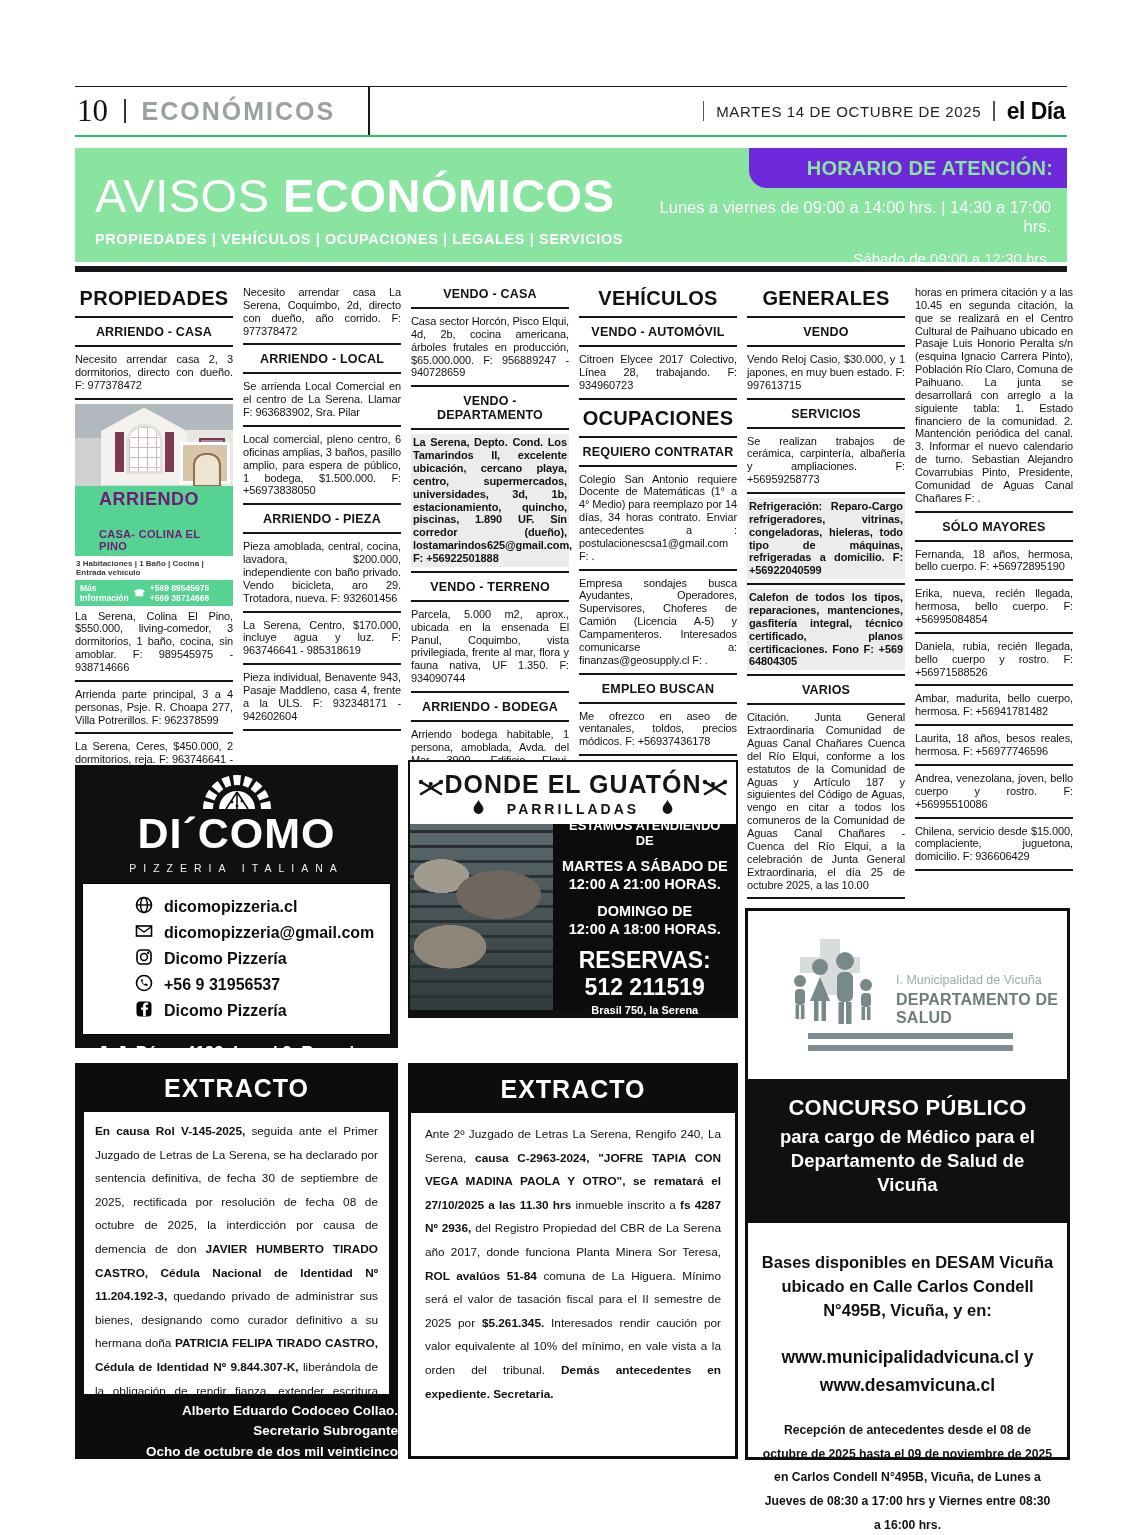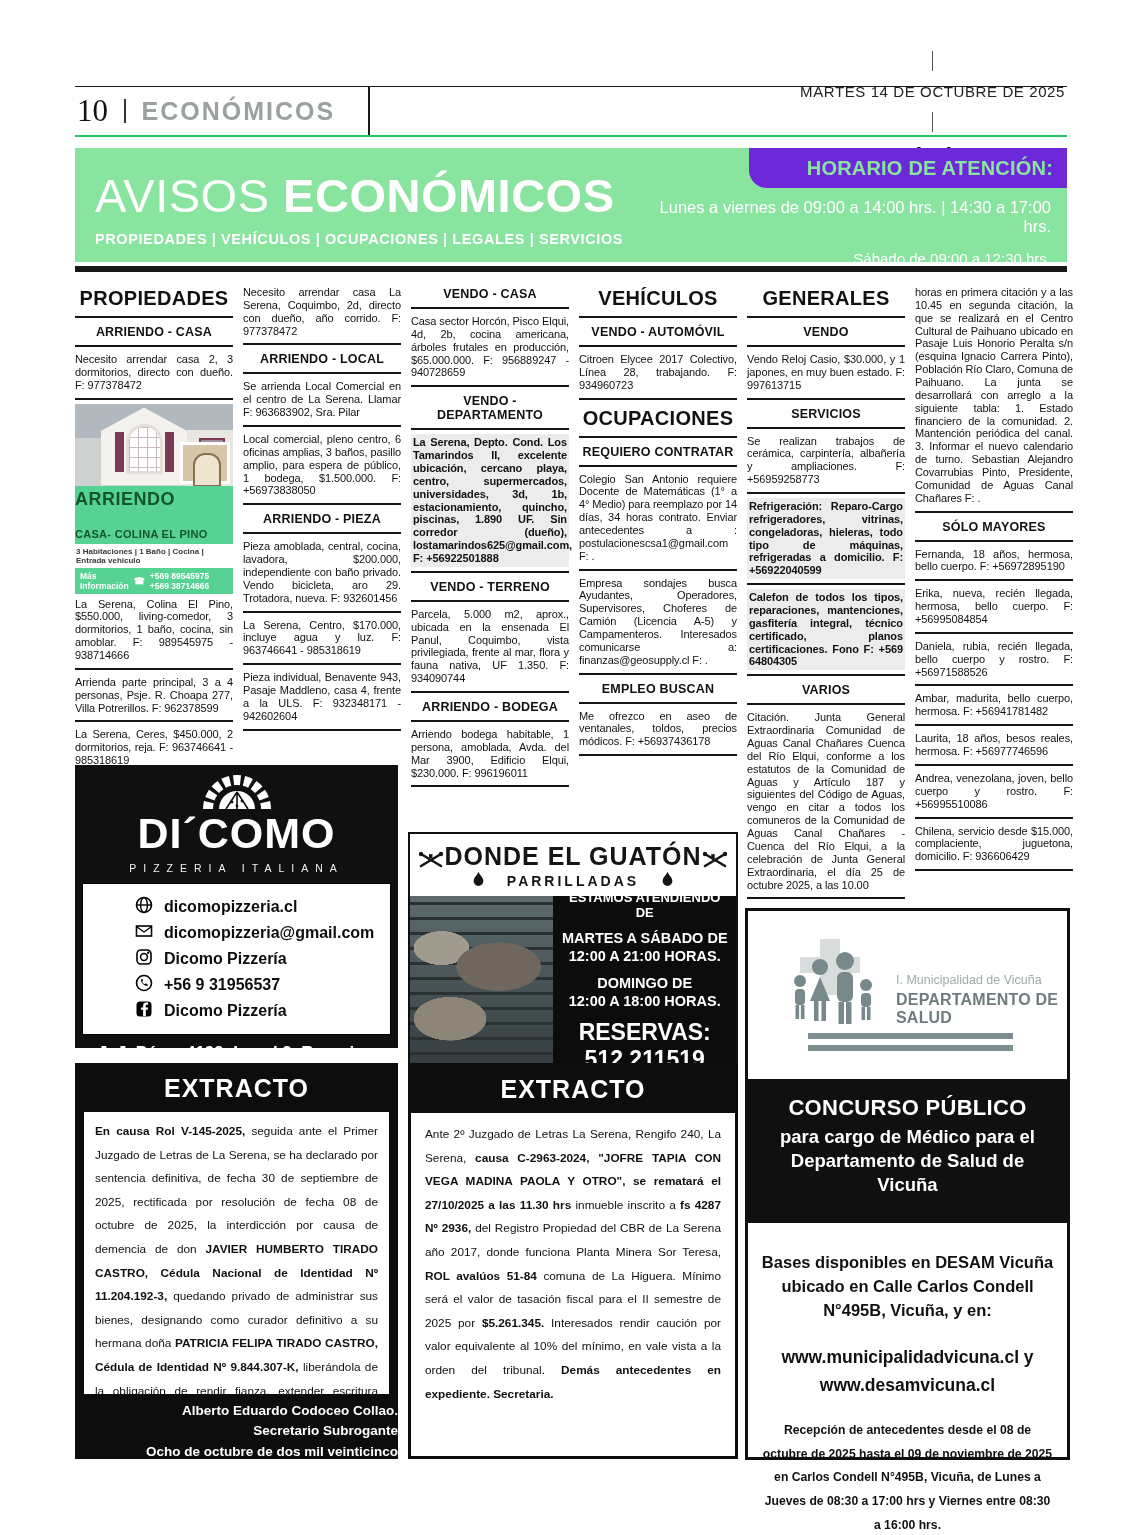--- a/index.html
+++ b/index.html
@@ -8,21 +8,21 @@
 
   
   .topbar{position:absolute;left:75px;top:86px;width:992px;height:48px;
           border-top:1.5px solid #1a1a1a;border-bottom:2px solid #22c55e;
           display:flex;align-items:center;justify-content:space-between;}
   .tb-left{display:flex;align-items:center;gap:16px;padding-left:2px;}
   .page-num{font-family:"Liberation Serif", serif;font-size:31px;color:#111;}
   .tb-bar{width:1.5px;height:24px;background:#333;}
   .tb-section{font-size:25px;font-weight:700;letter-spacing:2px;color:#9aa19f;}
   .tb-vline{position:absolute;left:293px;top:0;bottom:0;width:1.5px;background:#1a1a1a;}
-  .tb-right{display:flex;align-items:center;gap:12px;padding-right:2px;flex-direction:column;}
+  .tb-right{display:flex;align-items:center;gap:12px;padding-right:2px;}
   .tb-date{font-size:15px;letter-spacing:.6px;color:#222;}
   .tb-brand{font-size:23px;font-weight:800;letter-spacing:-.5px;color:#0a0a0a;}
   .thinbar{width:1.5px;height:20px;background:#555;}
 
   
   .banner{position:absolute;left:75px;top:148px;width:992px;height:114px;background:#89E4A0;}
   .bn-left{position:absolute;left:20px;top:24px;}
   .bn-title{font-size:47px;color:#fff;letter-spacing:.5px;line-height:1;}
   .bn-title .lt{font-weight:400;}
   .bn-title .bd{font-weight:800;}
@@ -56,40 +56,40 @@
   .s-l{left:40px;} .s-r{left:90px;}
   .arch{position:absolute;left:51px;top:20px;width:37px;height:50px;background:#fff;
         border:3px solid #e3e0da;border-radius:20px 20px 0 0;box-sizing:border-box;
         background-image:linear-gradient(#c8b9c2 1px,transparent 1px),linear-gradient(90deg,#c8b9c2 1px,transparent 1px);
         background-size:9px 10px;}
   .side{position:absolute;right:0;top:26px;width:46px;height:56px;background:#e8e7e2;}
   .side-win{position:absolute;right:8px;top:34px;width:22px;height:26px;background:#9f8fa0;border:2px solid #7c3a52;}
   .inset{position:absolute;right:3px;bottom:2px;width:50px;height:42px;background:#d8c6ab;border:3px solid #fff;box-sizing:border-box;}
   .inset-arch{position:absolute;left:10px;top:8px;width:24px;height:30px;background:#efe4d2;
               border:2px solid #8c6f4e;border-radius:12px 12px 0 0;}
-  .pa-green{background:#56d392;color:#14532d;padding:3px 0 4px;}
+  .pa-green{background:#56d392;color:#701a75;padding:3px 24px 4px;}
   .pa-title{font-size:18px;font-weight:800;letter-spacing:.5px;}
   .pa-sub{font-size:11px;font-weight:700;margin-top:18px;letter-spacing:.3px;}
   .pa-feat{background:#fff;font-size:8px;font-weight:700;color:#3a3a3a;padding:3px 1px;}
   .pa-info{background:#56d392;color:#fff;font-size:8.5px;font-weight:700;padding:3px 5px;
            display:flex;align-items:center;gap:5px;}
   .ph-ic{font-size:9px;}
 
   
   .dicomo{position:absolute;left:75px;top:765px;width:323px;height:283px;background:#101010;color:#fff;box-sizing:border-box;}
   .dc-logo{text-align:center;padding-top:7px;height:40px;}
   .dc-name{font-size:43px;font-weight:800;letter-spacing:1px;text-align:center;line-height:1;}
   .dc-tag{font-size:10.5px;letter-spacing:7px;text-align:center;margin-top:7px;color:#f2f2f2;}
   .dc-panel{background:#fff;color:#0d0d0d;margin:9px 7px 0;padding:8px 6px 8px 52px;border:1.5px solid #000;}
   .dc-row{display:flex;align-items:center;gap:11px;font-weight:700;font-size:16px;margin:4px 0;}
   .dc-row svg{flex:0 0 auto;}
   .dc-addr{text-align:center;font-weight:700;font-size:17px;padding:8px 0 0;}
 
   
-  .guaton{position:absolute;left:408px;top:832px;width:330px;height:258px;background:#101010;
+  .guaton{position:absolute;left:408px;top:760px;width:330px;height:258px;background:#101010;
           border:2px solid #101010;box-sizing:border-box;}
   .gt-head{background:#fff;text-align:center;padding:8px 0 6px;position:relative;}
   .gt-title{font-size:25px;font-weight:800;letter-spacing:1px;color:#151515;}
   .gt-sub{font-size:14px;font-weight:800;letter-spacing:3px;color:#151515;margin-top:0;
           display:flex;align-items:center;justify-content:center;gap:22px;}
   .gt-x{position:absolute;top:16px;}
   .gt-x.l{left:8px;} .gt-x.r{right:8px;}
   .gt-body{display:flex;height:calc(100% - 68px);}
   .gt-photo{width:44%;background:
       radial-gradient(70px 40px at 62% 38%,#6f675d 0 60%,transparent 61%),

